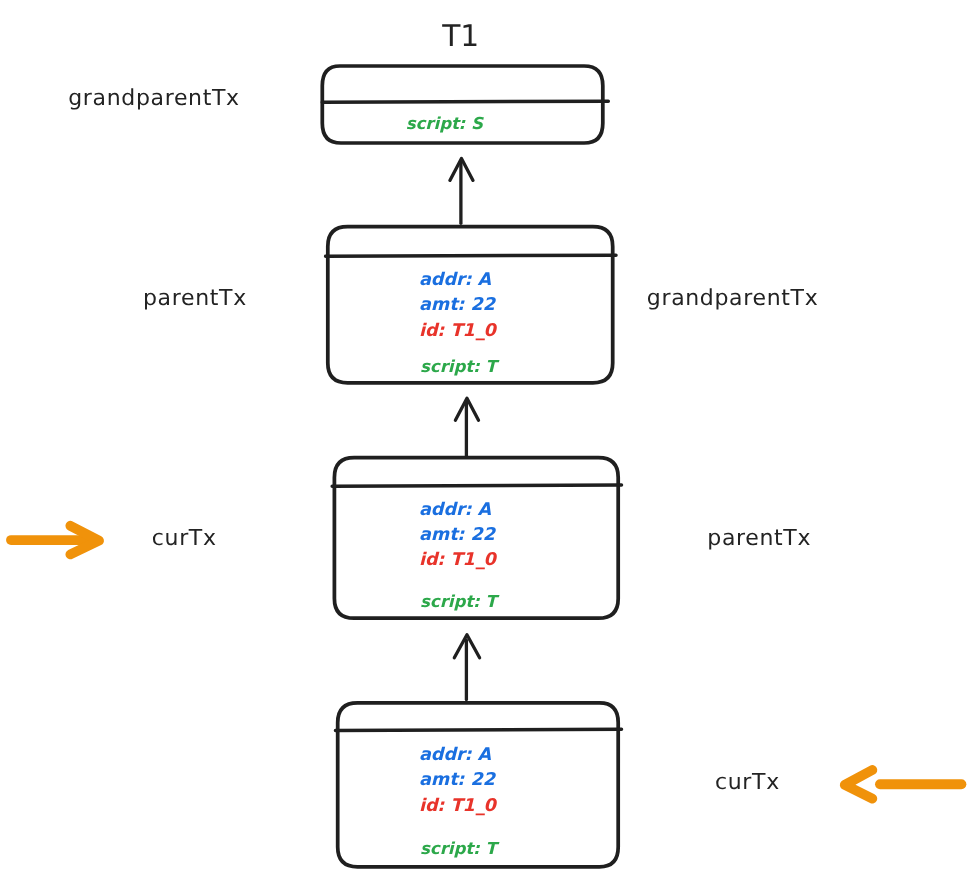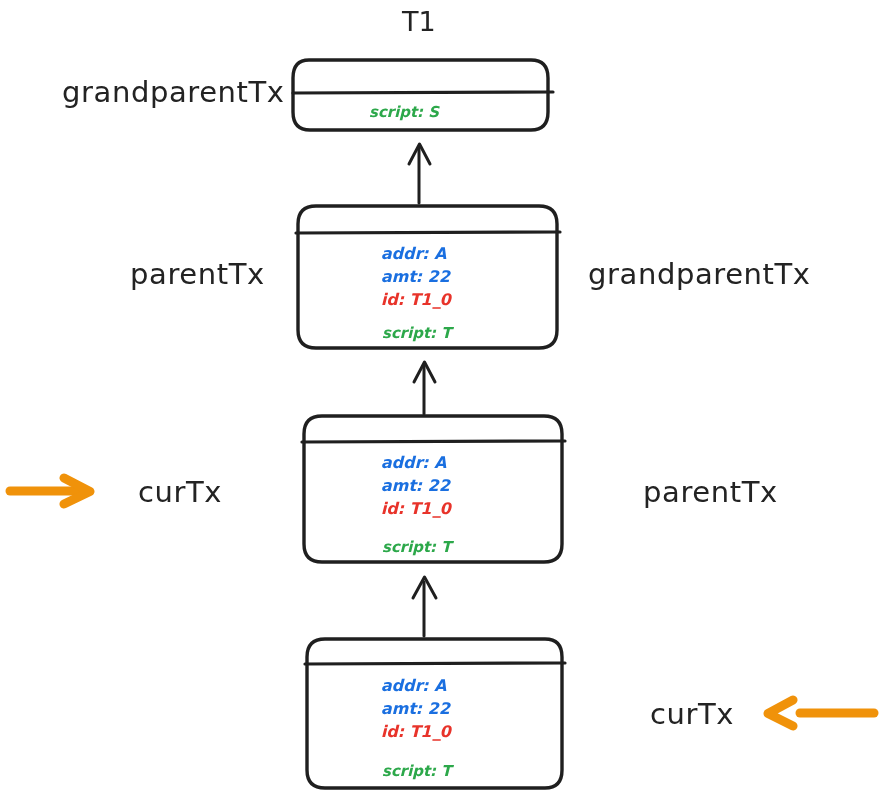--- a/index.html
+++ b/index.html
@@ -22,21 +22,21 @@
     left: 0;
     top: 0;
     width: 880px;
     height: 795px;
   }
 
   
   .label {
     position: absolute;
     font-family: "DejaVu Sans", sans-serif;
-    font-size: 29px;
+    font-size: 20px;
     letter-spacing: 0.6px;
     color: #232323;
     white-space: nowrap;
     line-height: 1;
   }
 
   .title {
     position: absolute;
     font-family: "DejaVu Sans", sans-serif;
     font-size: 27px;
@@ -111,21 +111,21 @@
     <line x1="800" y1="713" x2="874" y2="713" stroke="#f0920a" stroke-width="9" stroke-linecap="round"></line>
     <path d="M793,700 L768,713.5 L793,726" fill="none" stroke="#f0920a" stroke-width="9" stroke-linecap="round" stroke-linejoin="round"></path>
   </g>
 </svg>
 
 <div class="box-hit" style="left:293px; top:60px; width:255px; height:70px;"></div>
 <div class="box-hit" style="left:298px; top:206px; width:259px; height:142px;"></div>
 <div class="box-hit" style="left:304px; top:416px; width:258px; height:146px;"></div>
 <div class="box-hit" style="left:307px; top:639px; width:255px; height:156px;"></div>
 
-<div class="title" style="left:402px; top:8px;">T1</div>
+<div class="title" style="left:402px; top:20px;">T1</div>
 
 <div class="label" style="left:62px; top:78px;">grandparentTx</div>
 <div class="field green" style="left:370px; top:105px;">script: S</div>
 
 <div class="label" style="left:130px; top:260px;">parentTx</div>
 <div class="label" style="left:588px; top:260px;">grandparentTx</div>
 <div class="field blue" style="left:382px; top:246px;">addr: A</div>
 <div class="field blue" style="left:382px; top:269px;">amt: 22</div>
 <div class="field red" style="left:382px; top:292px;">id: T1_0</div>
 <div class="field green" style="left:383px; top:326px;">script: T</div>

